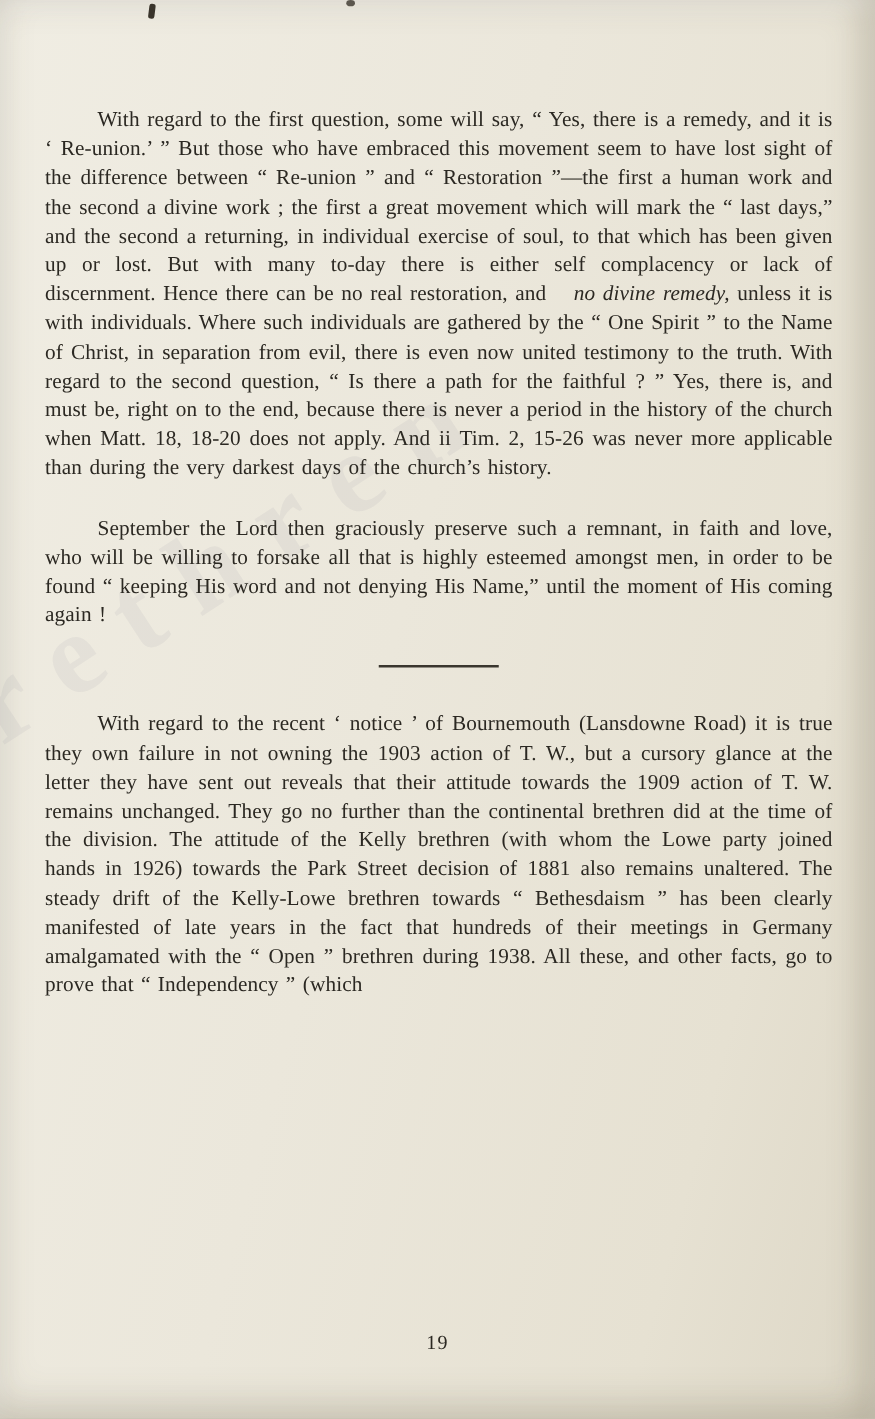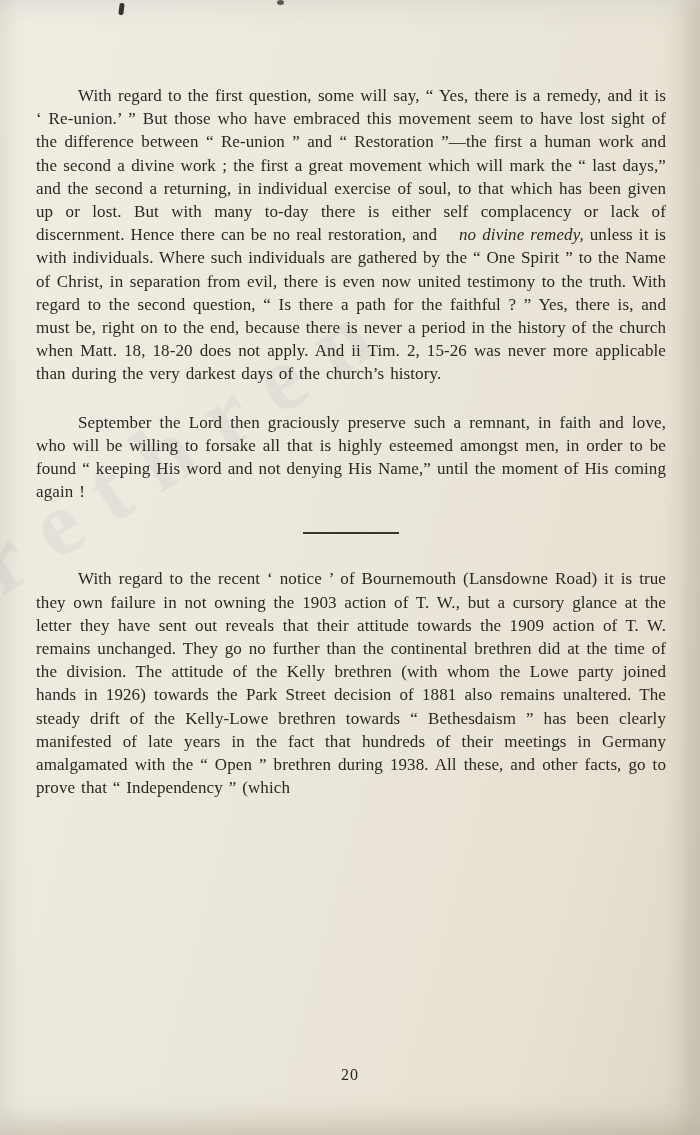--- a/index.html
+++ b/index.html
@@ -109,15 +109,15 @@
     <p class="para"><span>With regard to the first question, some will say, “ Yes, there is a remedy, and it is ‘ Re-union.’ ”  But those who have embraced this movement seem to have lost sight of the difference between “ Re-union ” and “ Restoration ”—the first a human work and the second a divine work ; the first a great movement which will mark the “ last days,” and the second a returning, in individual exercise of soul, to that which has been given up or lost.  But with many to-day there is either self complacency or lack of discernment.  Hence there can be no real restoration, and </span><em>no divine remedy,</em><span> unless it is with individuals.  Where such individuals are gathered by the “ One Spirit ” to the Name of Christ, in separation from evil, there is even now united testimony to the truth.  With regard to the second question, “ Is there a path for the faithful ? ”  Yes, there is, and must be, right on to the end, because there is never a period in the history of the church when Matt. 18, 18-20 does not apply.  And ii Tim. 2, 15-26 was never more applicable than during the very darkest days of the church’s history.</span></p>
 
     <p class="para">September the Lord then graciously preserve such a remnant, in faith and love, who will be willing to forsake all that is highly esteemed amongst men, in order to be found “ keeping His word and not denying His Name,” until the moment of His coming again !</p>
 
     <hr class="divider">
 
     <p class="para">With regard to the recent ‘ notice ’ of Bournemouth (Lansdowne Road) it is true they own failure in not owning the 1903 action of T. W., but a cursory glance at the letter they have sent out reveals that their attitude towards the 1909 action of T. W. remains unchanged.  They go no further than the continental brethren did at the time of the division.  The attitude of the Kelly brethren (with whom the Lowe party joined hands in 1926) towards the Park Street decision of 1881 also remains unaltered.  The steady drift of the Kelly-Lowe brethren towards “ Bethesdaism ” has been clearly manifested of late years in the fact that hundreds of their meetings in Germany amalgamated with the “ Open ” brethren during 1938.  All these, and other facts, go to prove that “ Independency ” (which</p>
 
   </div>
 
-  <div class="page-number">20</div>
+  <div class="page-number">19</div>
 
 </div>
 
 </body></html>

